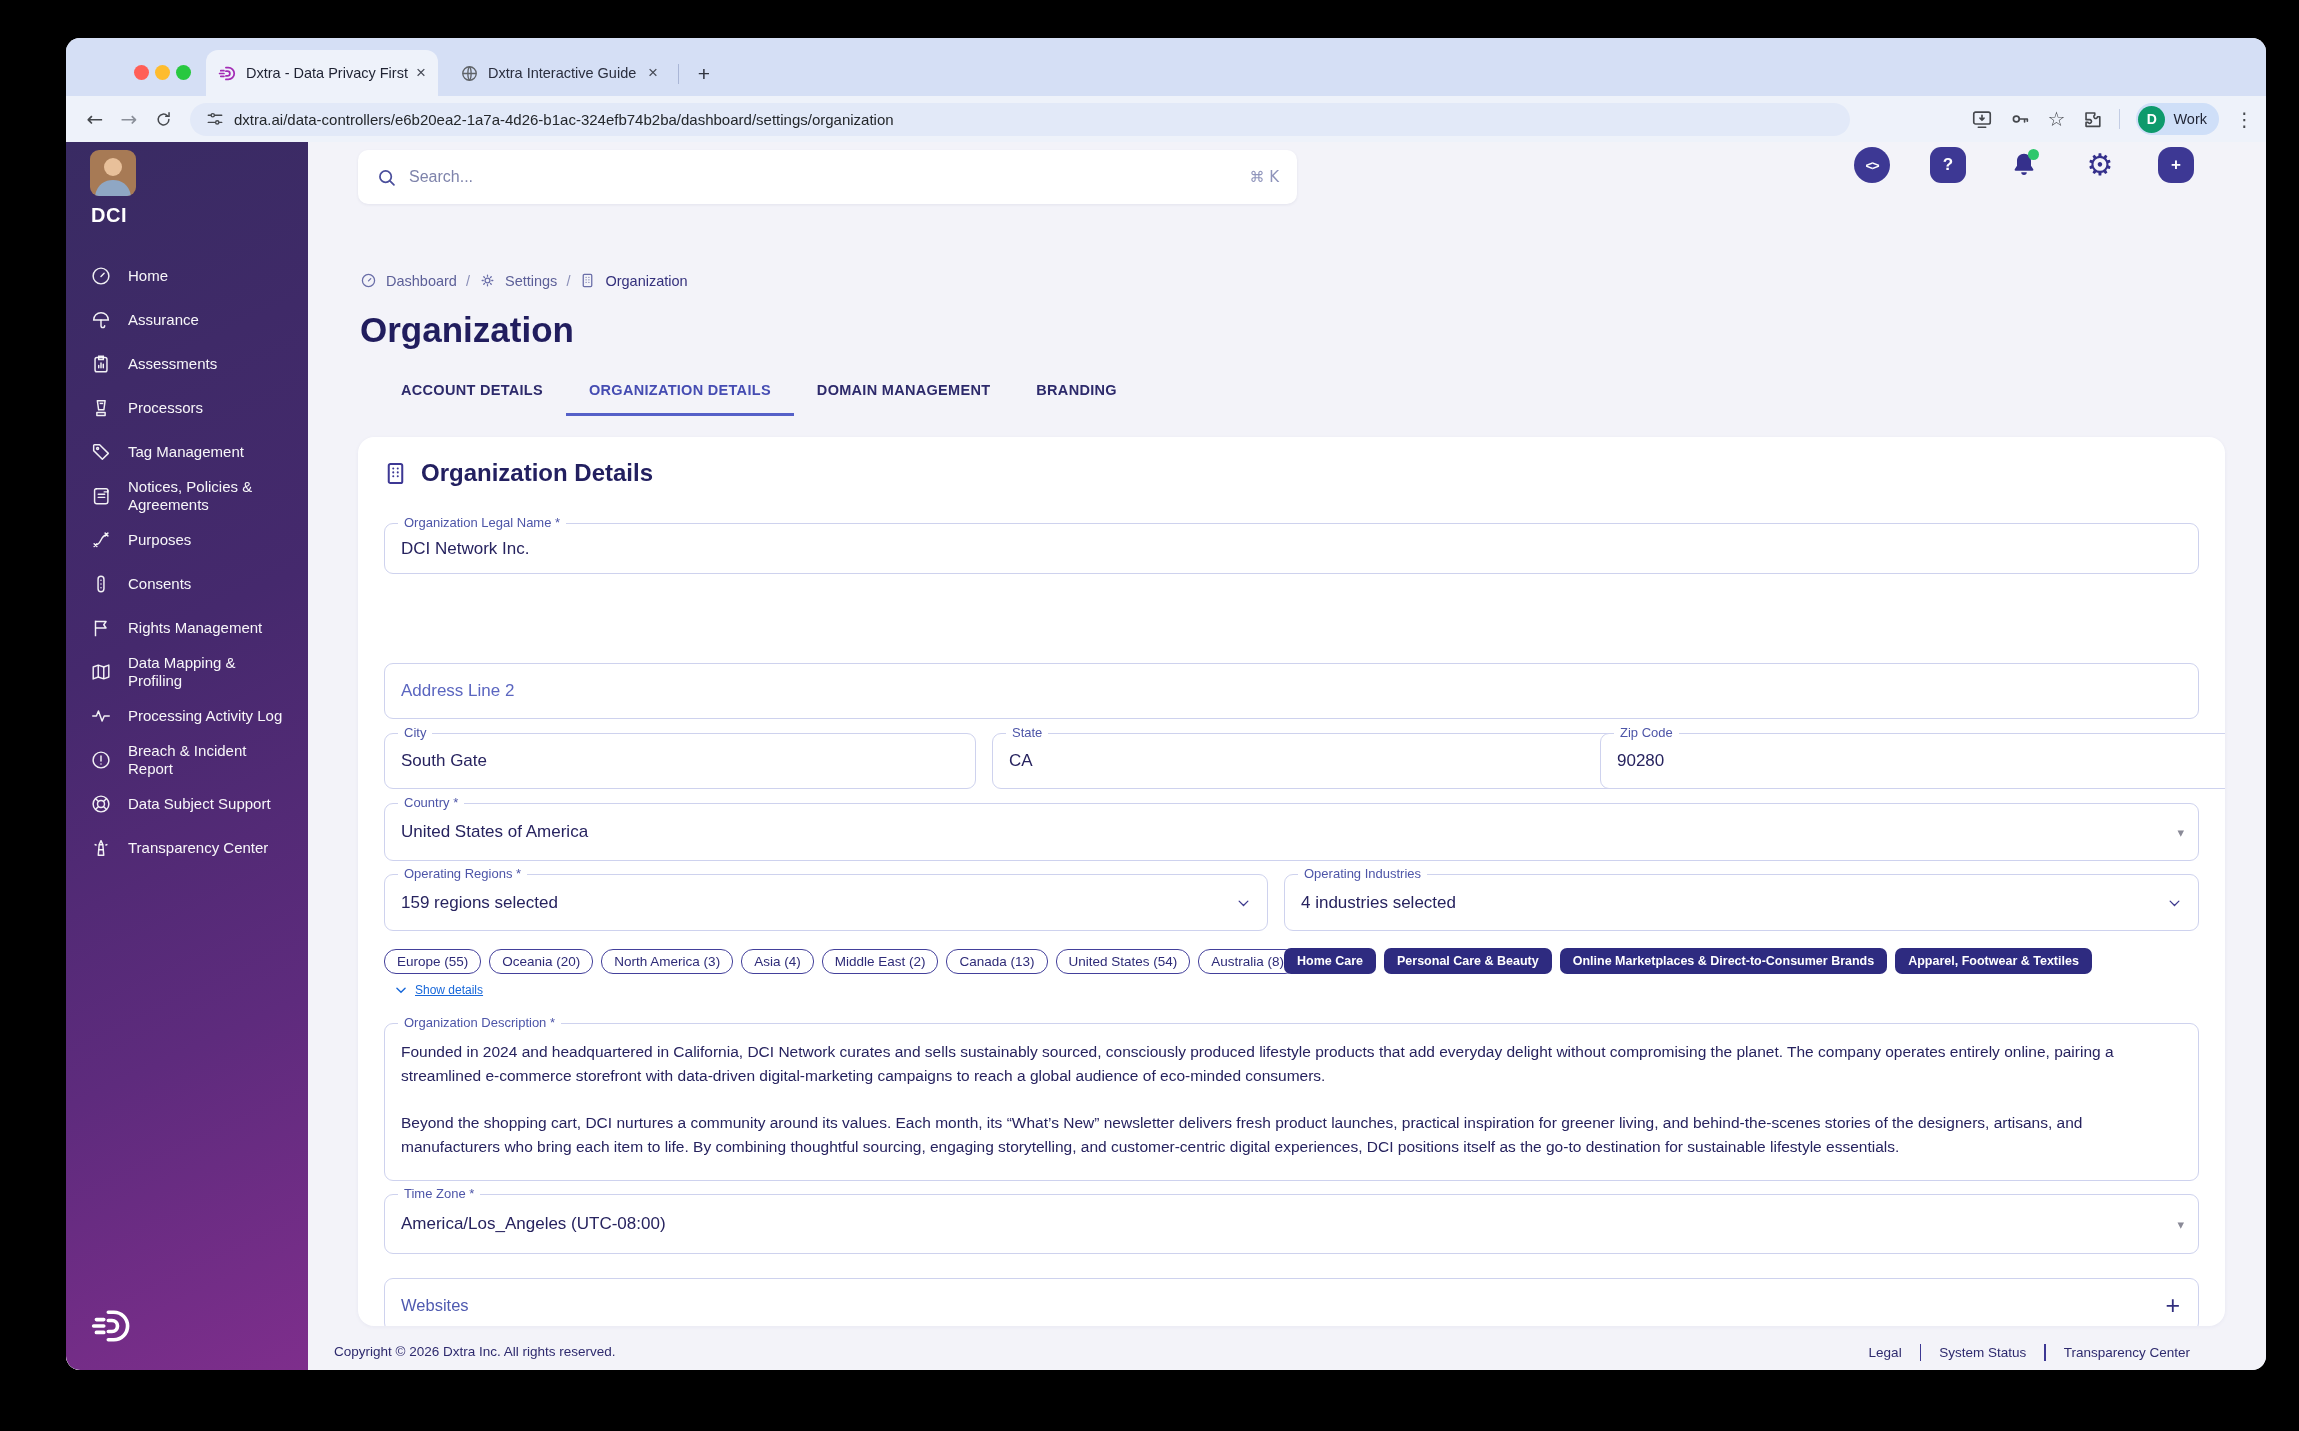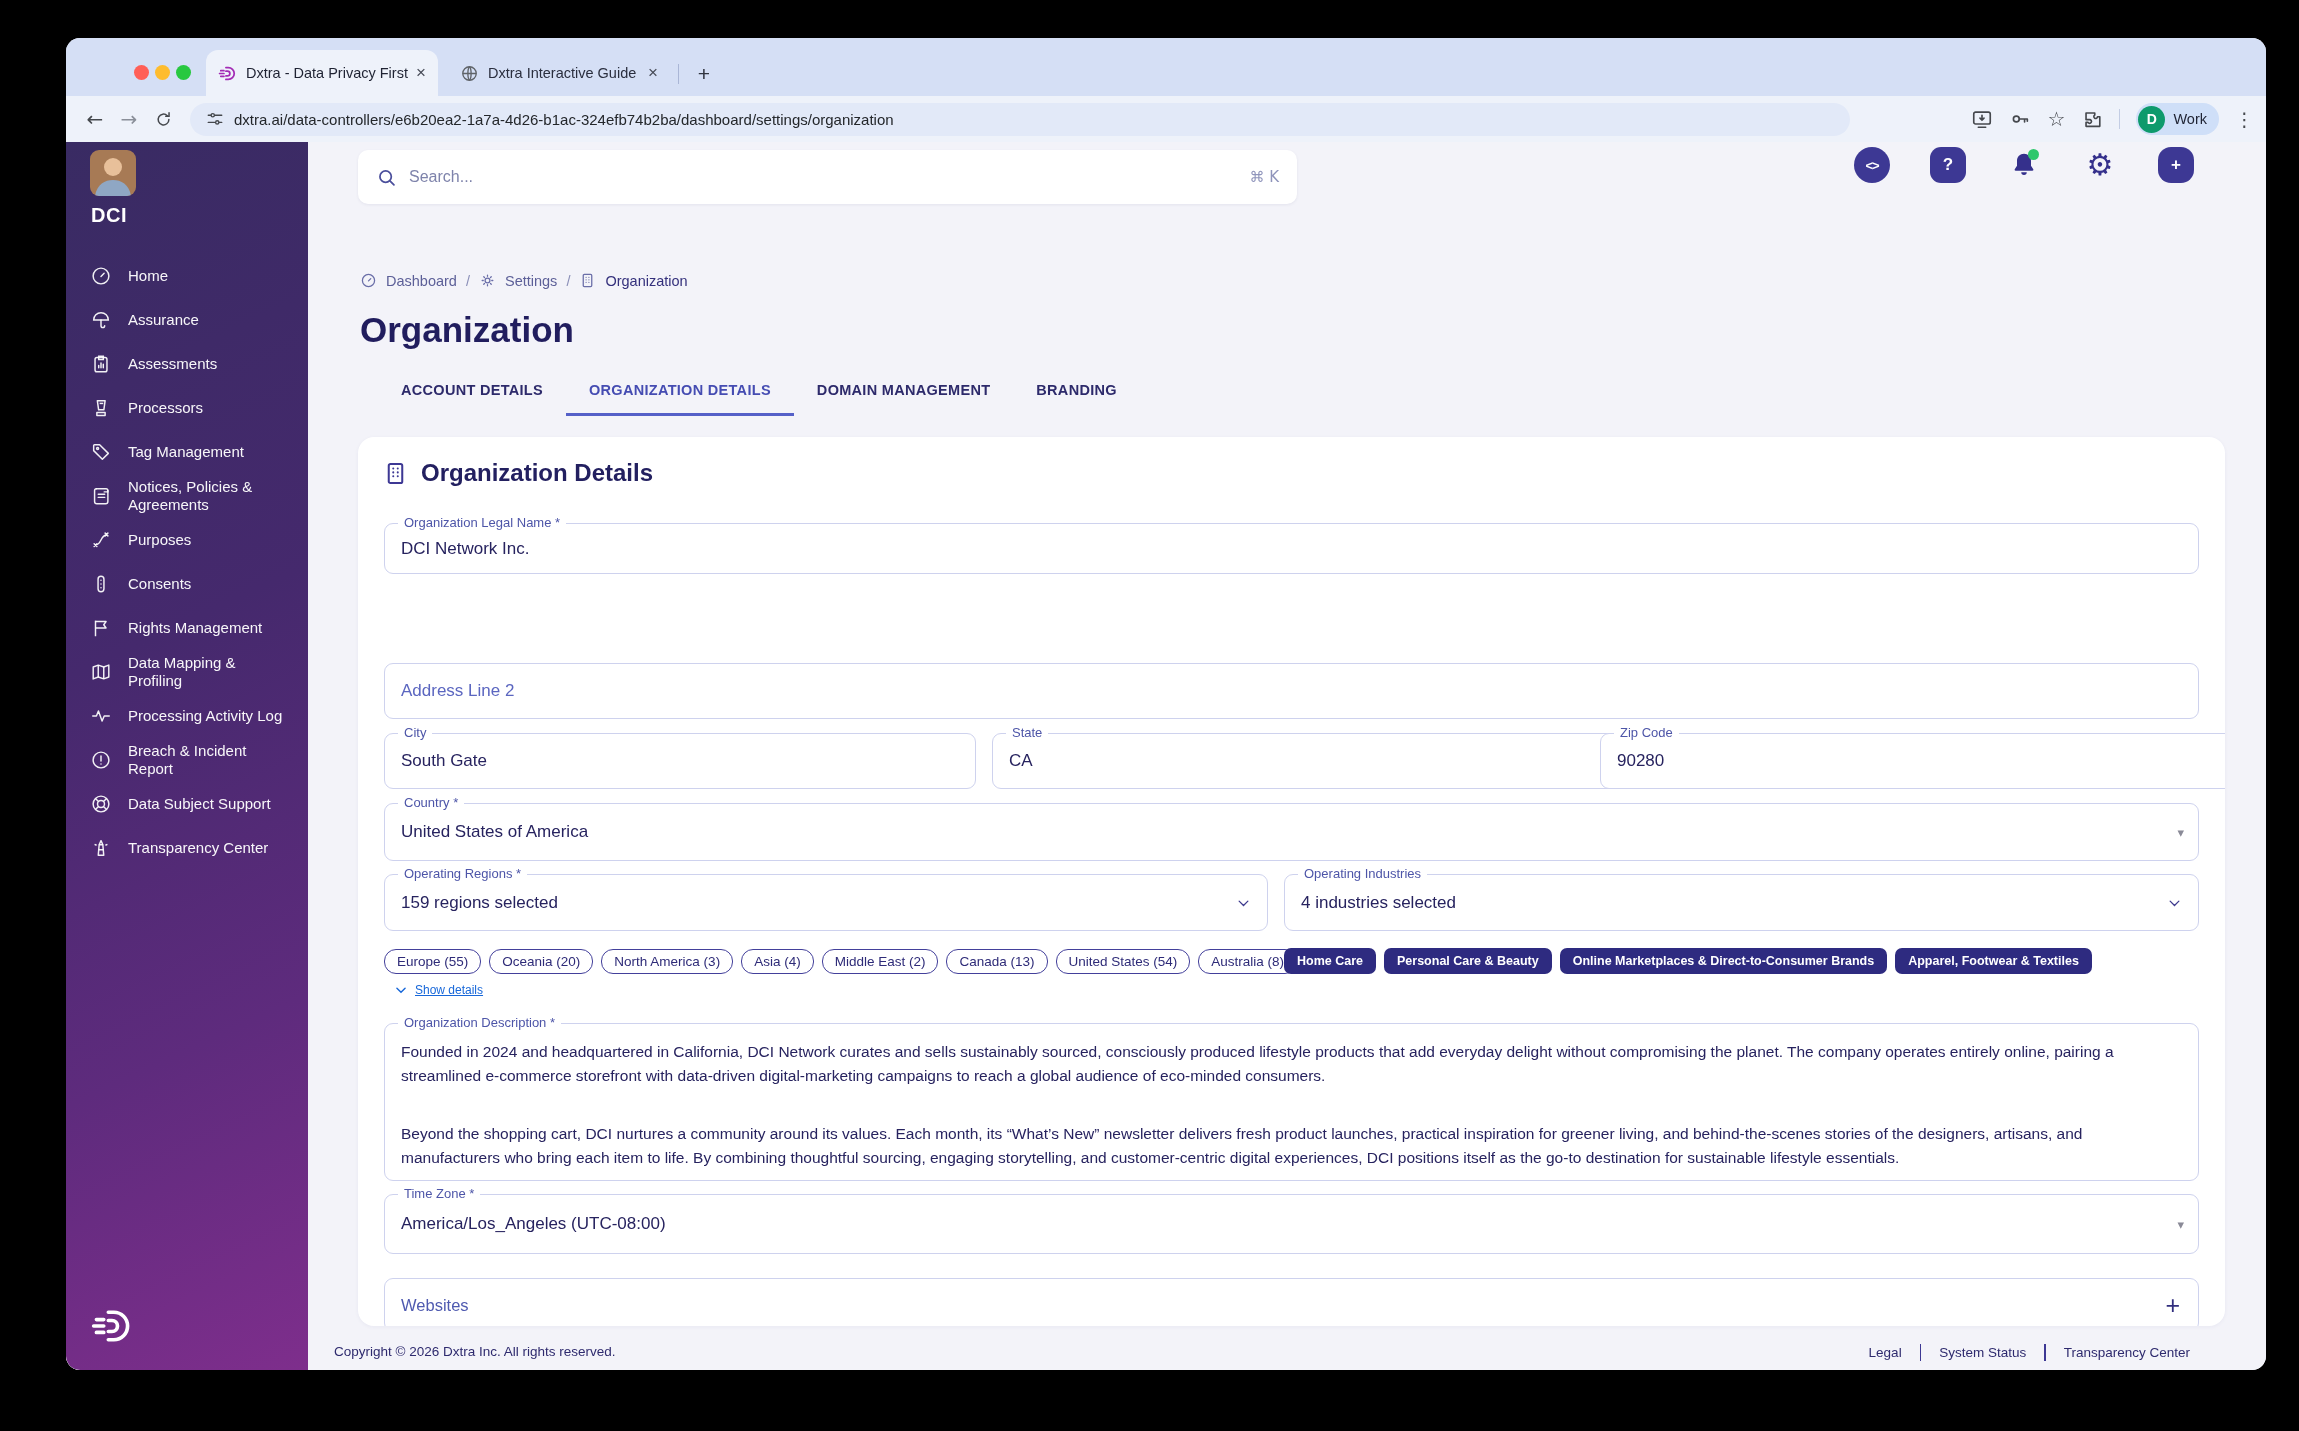--- a/index.html
+++ b/index.html
@@ -101,21 +101,21 @@
   .chips { position:absolute; display:flex; gap:8px; }
   .chip-outline { border:1.6px solid #43409b; border-radius:12px; color:#2e2b78; font-size:13.5px;
                   padding:4px 12px; white-space:nowrap; background:#fff; }
   .chip-fill { background:#2e2b80; border-radius:7px; color:#fff; font-size:12.5px; font-weight:bold;
                padding:6px 13px; white-space:nowrap; }
   .show-details { position:absolute; left:36px; top:546px; display:flex; align-items:center; color:#1767d9;
                   font-size:12px; }
   .sd-chev { width:14px; height:14px; margin-right:7px; }
   .sd-label { text-decoration:underline; font-weight:500; }
   .desc-body { position:absolute; left:16px; right:14px; top:16px; font-size:15.5px; line-height:23.5px; color:#27235f; }
-  .desc-body p + p { margin-top:35px; }
+  .desc-body p + p { margin-top:24px; }
   .web-label { position:absolute; left:16px; top:50%; transform:translateY(-50%); font-size:16.5px; color:#4f5ab0; }
   .web-plus { position:absolute; right:18px; top:50%; transform:translateY(-50%); font-size:25px; font-weight:300; color:#312e7e; }
 
   
   .footer { position:absolute; left:0; right:0; top:1202px; height:22px; }
   .copyright { position:absolute; left:268px; font-size:13.5px; color:#2e2a6e; }
   .flinks { position:absolute; right:76px; display:flex; align-items:center; gap:18px; font-size:13.5px; color:#2e2a6e; }
   .flink-sep { width:1.5px; height:17px; background:#3d3894; }
   svg { display:block; }
 </style>

